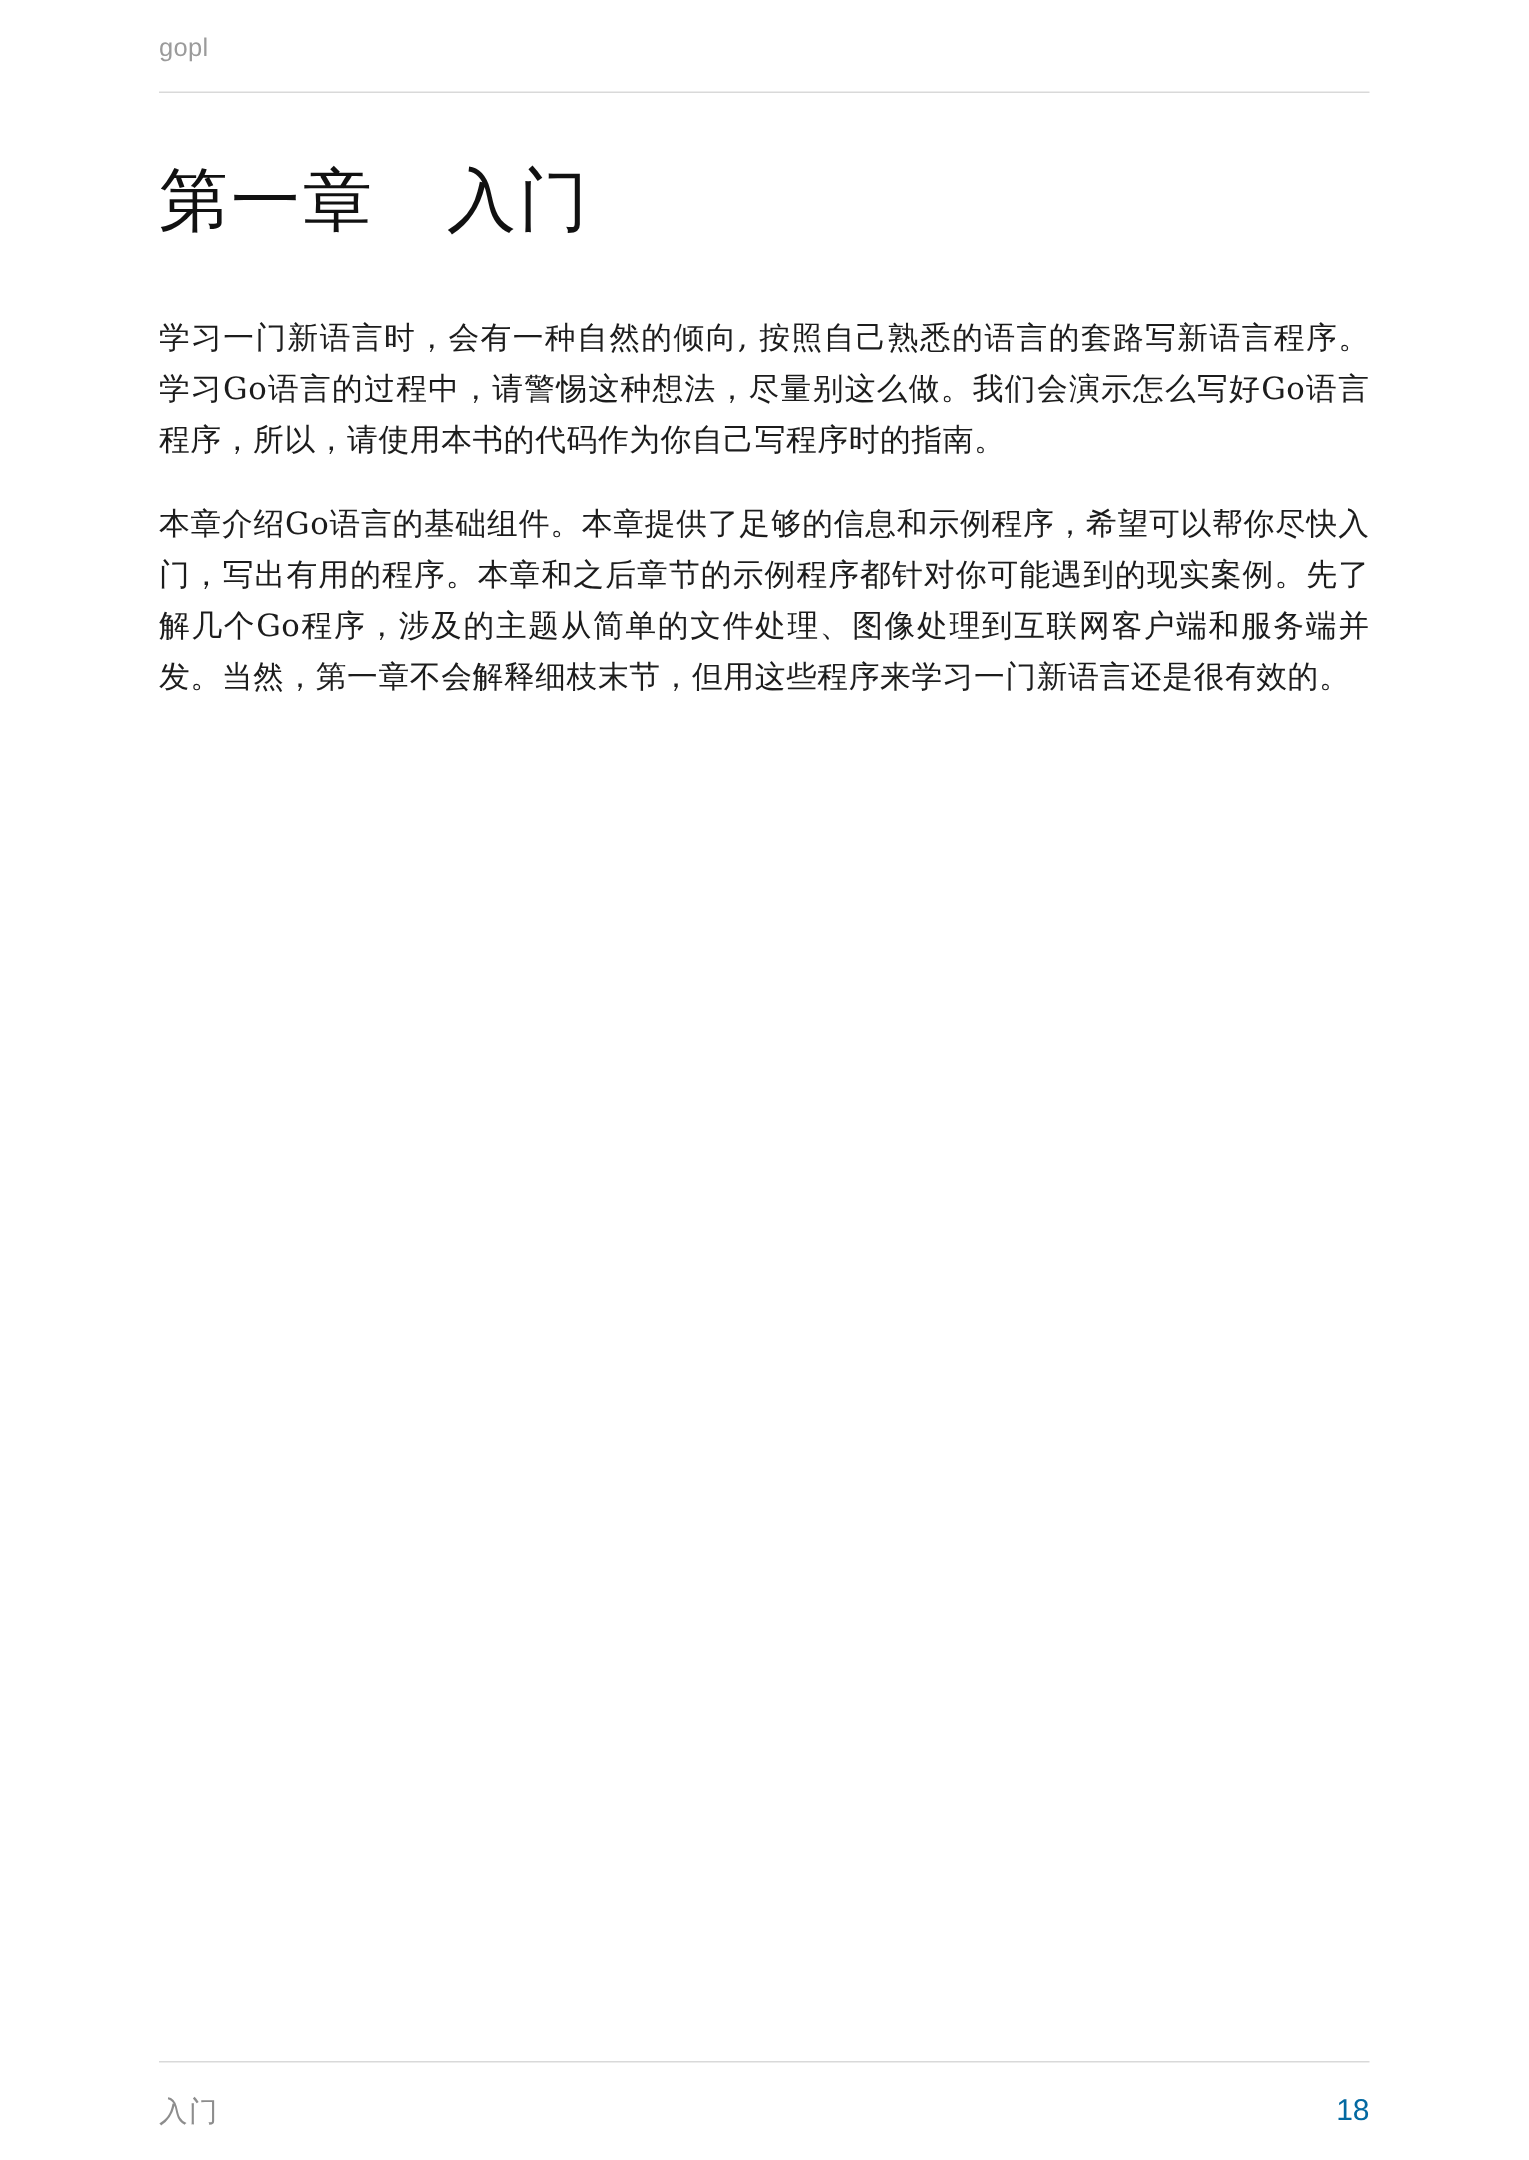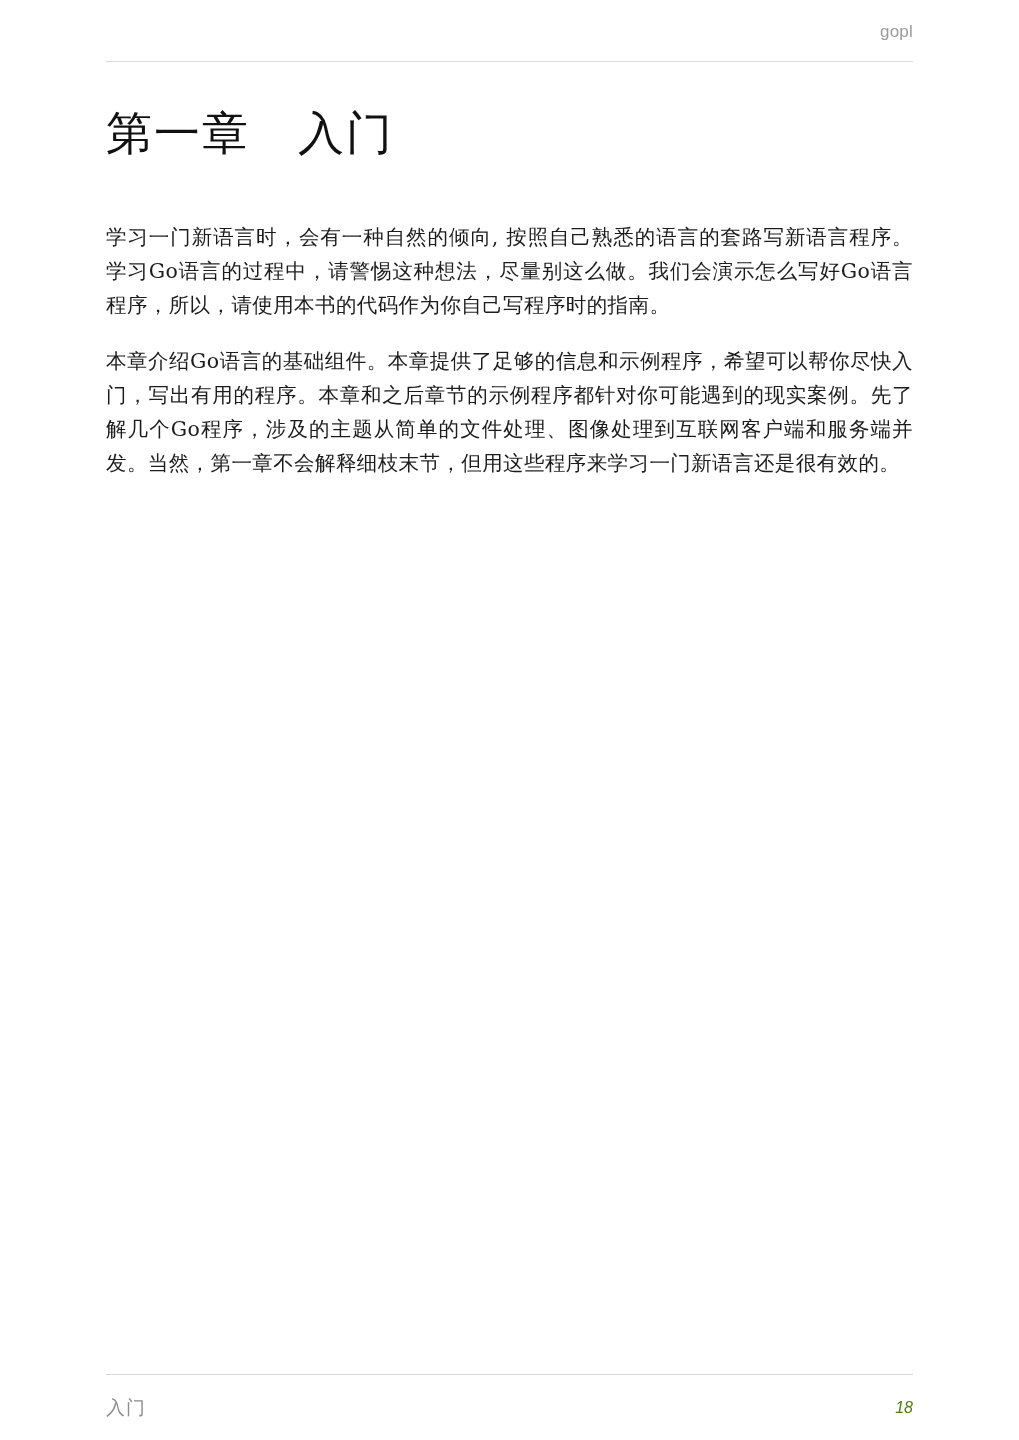--- a/index.html
+++ b/index.html
@@ -25,21 +25,21 @@
 
   
   .page-header {
     position: absolute;
     top: 0;
     left: 106px;
     right: 106px;
     height: 62px;
     display: flex;
     align-items: flex-start;
-    justify-content: flex-end;
+    justify-content: flex-start;
     border-bottom: 1px solid #d9d9d9;
     box-sizing: border-box;
   }
   .header-title {
     font-family: "Liberation Sans", sans-serif;
     font-size: 17px;
     color: #9b9b9b;
     letter-spacing: 0.2px;
     padding-top: 22px;
   }
@@ -51,21 +51,21 @@
     left: 106px;
     width: 807px;
   }
 
   .chapter-title {
     font-family: "DejaVu Serif", "Liberation Serif", serif;
     font-size: 46px;
     font-weight: 400;
     line-height: 1.3;
     color: #111111;
-    margin: 0 0 56px 0;
+    margin: 0 0 44px 0;
     letter-spacing: 2px;
     white-space: pre;
   }
 
   .para {
     font-family: "DejaVu Serif", "Liberation Serif", serif;
     font-size: 20.5px;
     line-height: 34px;
     color: #1c1c1c;
     margin: 0 0 22px 0;
@@ -88,23 +88,22 @@
     box-sizing: border-box;
   }
   .footer-left {
     font-family: "DejaVu Serif", "Liberation Serif", serif;
     font-size: 19px;
     color: #8d8d8d;
     letter-spacing: 1px;
   }
   .footer-right {
     font-family: "Liberation Sans", sans-serif;
-    font-size: 16px;
-    color: #4d7c0f;
-    font-style: italic;
+    font-size: 20px;
+    color: #0369a1;
   }
 </style>
 </head>
 <body>
 
 <div class="page">
 
   <div class="page-header">
     <div class="header-title">gopl</div>
   </div>

